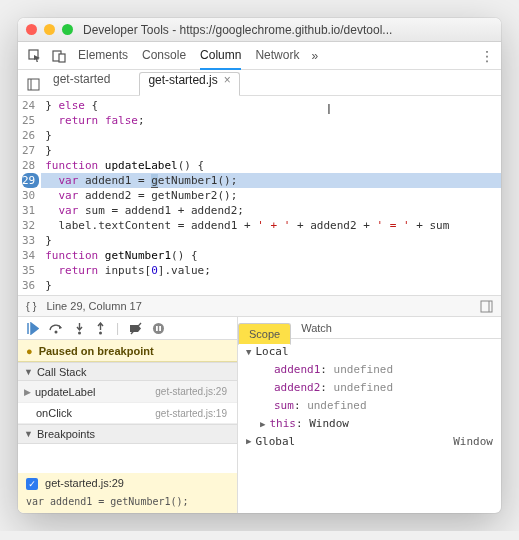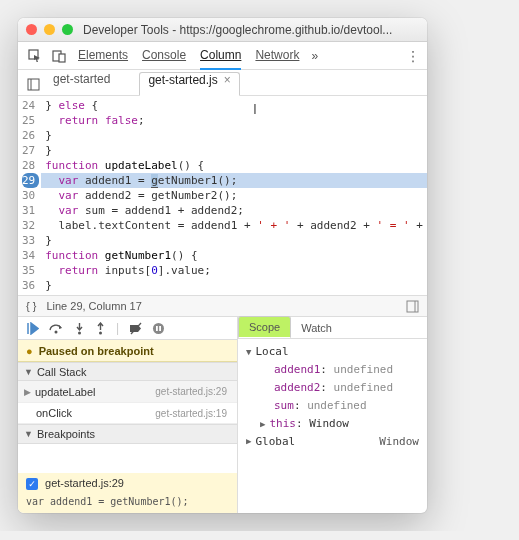--- a/index.html
+++ b/index.html
@@ -4,21 +4,21 @@
 <style>
   * { box-sizing: border-box; margin: 0; padding: 0; }
   body {
     font-family: -apple-system, "Helvetica Neue", Arial, sans-serif;
     font-size: 12px;
     background: #f0f0f0;
     padding: 18px;
     color: #333;
   }
   .window {
-    width: 409px;
+    width: 483px;
     background: #fff;
     border-radius: 6px;
     box-shadow: 0 12px 40px rgba(0,0,0,0.25), 0 0 0 1px rgba(0,0,0,0.05);
     overflow: hidden;
   }
   .titlebar {
     height: 24px;
     background: linear-gradient(#f6f6f6,#e8e8e8);
     display: flex;
     align-items: center;
@@ -34,21 +34,21 @@
   .toolbar {
     height: 28px;
     display:flex;
     align-items:center;
     border-bottom: 1px solid #ddd;
     padding: 0 6px;
     gap: 2px;
   }
   .toolbar .ico { width: 22px; height:22px; display:flex; align-items:center; justify-content:center; color:#555;}
   .tabs { display:flex; gap: 14px; margin-left: 6px; font-size:12px;}
-  .tab { color:#555; padding: 6px 0; text-decoration: underline;}
+  .tab { color:#555; padding: 6px 0;}
   .tab.active { color:#222; border-bottom:2px solid #2196f3; }
   .chev { margin-left:10px; color:#555;}
   .kebab { margin-left:auto; color:#666; font-size:14px; letter-spacing:1px;}
   .file-tabs {
     height: 26px;
     display:flex;
     align-items:flex-end;
     border-bottom:1px solid #ddd;
     padding: 0 4px;
     gap: 0;
@@ -113,21 +113,21 @@
   .tri { display:inline-block; margin-right:4px; color:#666; font-size:9px;}
   .stack-row { height:22px; display:flex; align-items:center; padding:0 10px 0 18px; font-size:11px; border-bottom:1px solid #eee;}
   .stack-row .loc { margin-left:auto; color:#999; font-size:10px;}
   .stack-row.sel { background:#f4f4f4;}
   .stack-row .arrow { color:#888; margin-left:-12px; margin-right:4px; font-size:9px;}
   .bp-row { background:#fff8d6; padding:4px 8px; font-size:11px;margin-top:29px;}
   .bp-row .chk { display:inline-flex; width:12px; height:12px; background:#2d7bf0; border-radius:2px; align-items:center; justify-content:center; color:#fff; font-size:9px; margin-right:4px;}
   .bp-code { background:#fff8d6; padding: 2px 8px 6px; font-family:Menlo,monospace; font-size:10px; color:#555;}
   .scope-tabs { height:22px; display:flex; border-bottom:1px solid #ddd; align-items:flex-end;}
   .scope-tab { padding:4px 10px; font-size:11px; color:#555;}
-  .scope-tab.active { border:1px solid #ccc; border-bottom:1px solid #fff; border-top-left-radius:3px; border-top-right-radius:3px; background:#bef264; position:relative; top:0;}
+  .scope-tab.active { border:1px solid #ccc; border-bottom:1px solid #fff; border-top-left-radius:3px; border-top-right-radius:3px; background:#fde047; position:relative; top:7px;}
   .scope-body { padding:4px 8px; font-family:Menlo,monospace; font-size:11px; line-height:17px;}
   .scope-body .k { color:#93268f;}
   .scope-body .v { color:#888;font-family:Liberation Mono, monospace;}
   .scope-body .ind1 { padding-left:14px;}
   .scope-body .ind2 { padding-left:28px;}
   .scope-body .row { display:flex;}
   .scope-body .gval { margin-left:auto; color:#555;}
   svg { display:block;}
 </style>
 </head>

